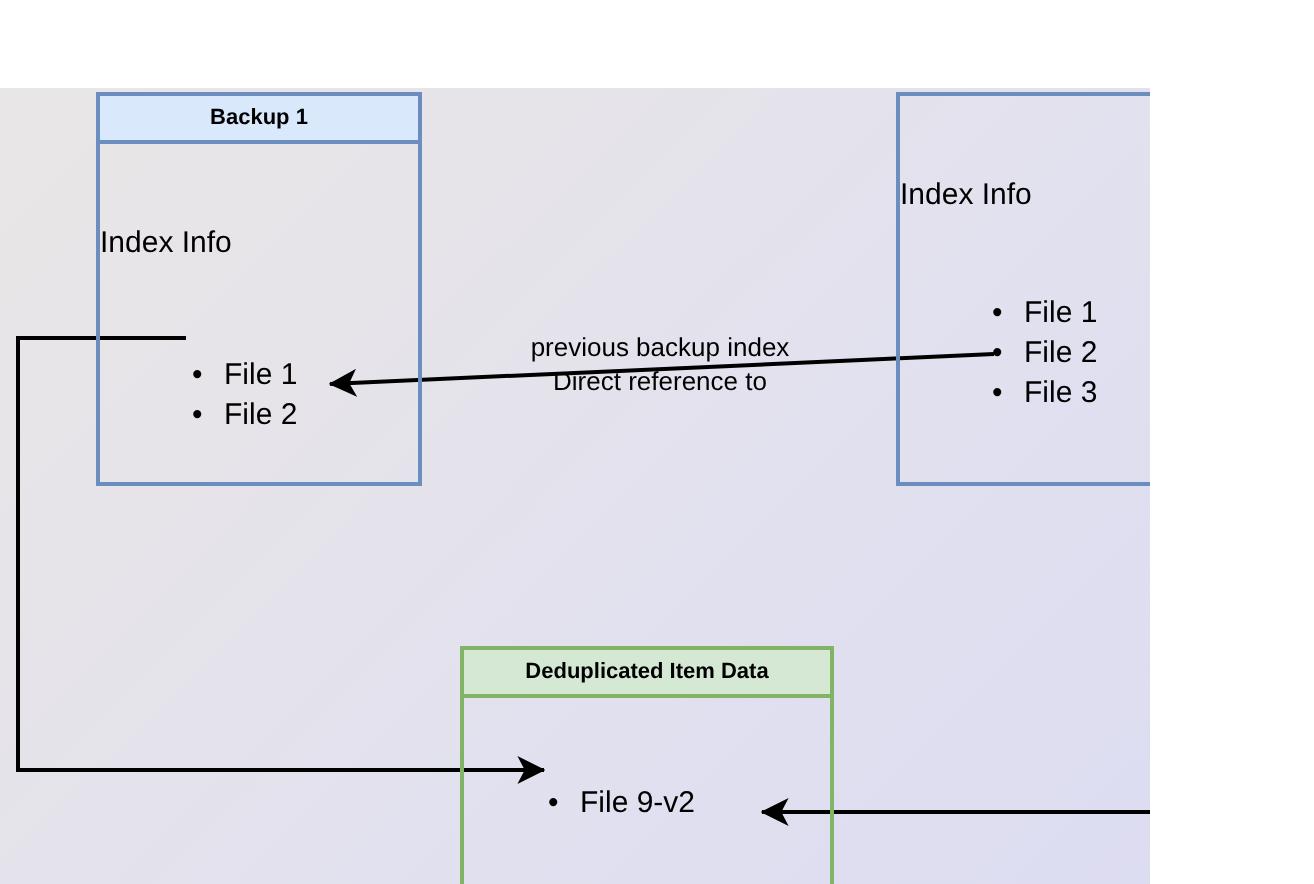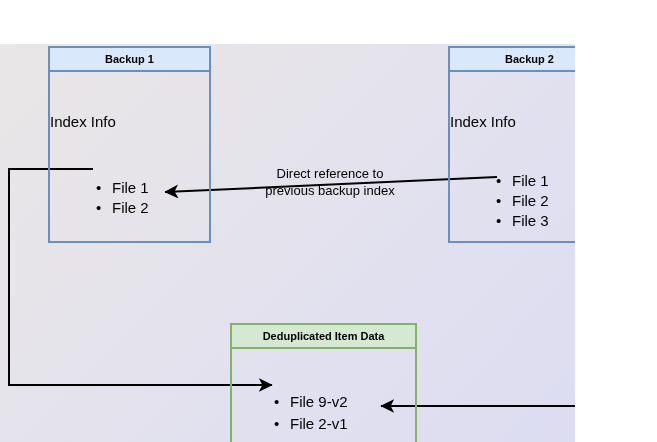--- a/index.html
+++ b/index.html
@@ -169,39 +169,37 @@
     <div class="node-body" style="height:174px;">
       <div class="index-title" style="top:42px;">Index Info</div>
       <ul class="file-list" style="left:46px; top:106px;">
         <li>File 1</li>
         <li>File 2</li>
       </ul>
     </div>
   </div>
 
   <div class="node blue" style="left:448px; top:2px; width:163px; height:197px;">
-    <div class="node-header">Backup 2</div>
     <div class="node-body" style="height:174px;">
       <div class="index-title" style="top:42px;">Index Info</div>
       <ul class="file-list" style="left:46px; top:99px;">
         <li>File 1</li>
         <li>File 2</li>
         <li>File 3</li>
       </ul>
     </div>
   </div>
 
   <div class="node green" style="left:230px; top:279px; width:187px; height:166px;">
     <div class="node-header">Deduplicated Item Data</div>
     <div class="node-body" style="height:143px;">
       <ul class="dedup-list" style="left:42px; top:42px;">
         <li>File 9-v2</li>
-        <li>File 2-v1</li>
       </ul>
     </div>
   </div>
 
   <div class="edge-label" style="left:240px; top:121px; width:180px;">
+    <div>previous backup index</div>
     <div>Direct reference to</div>
-    <div>previous backup index</div>
   </div>
 
 </div>
 
 </body></html>

